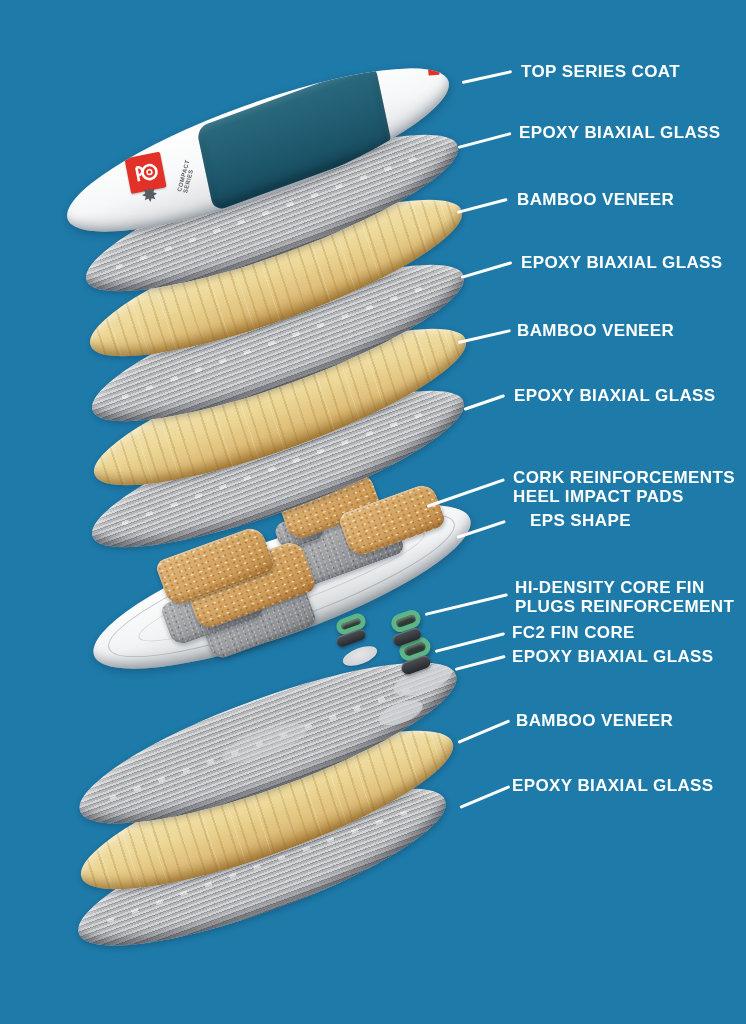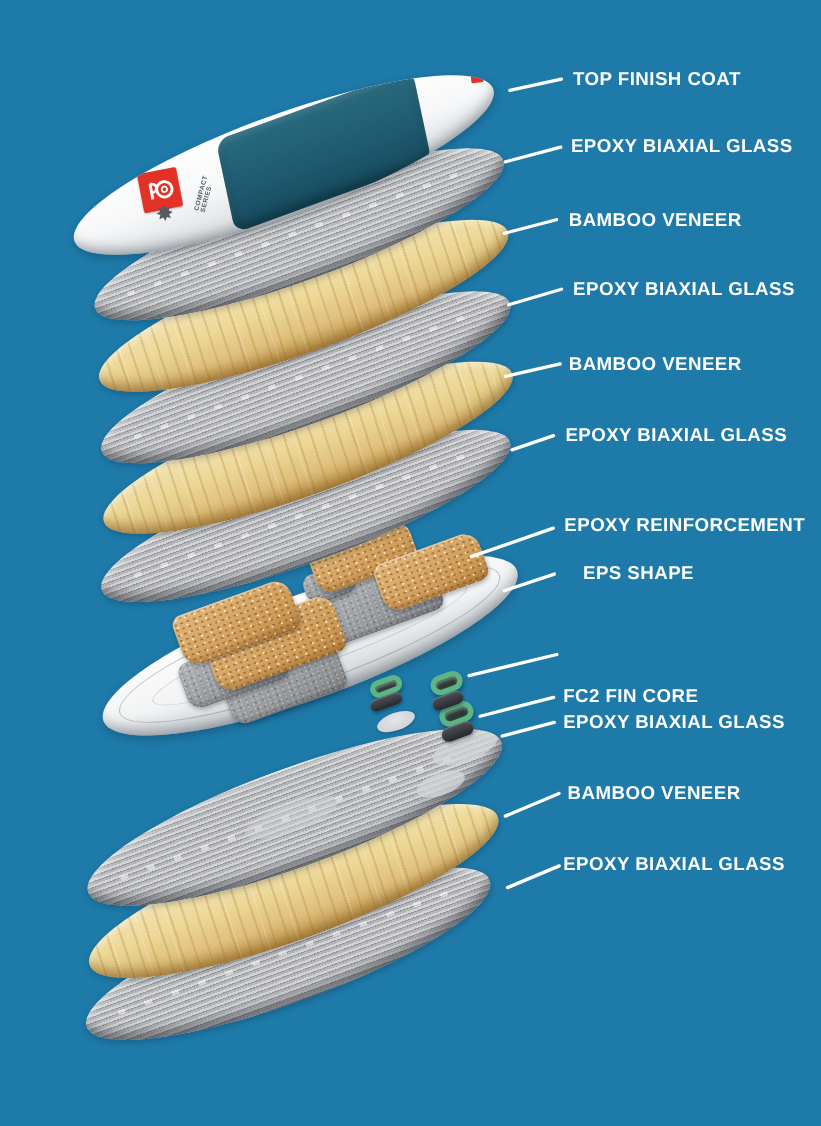--- a/index.html
+++ b/index.html
@@ -213,43 +213,48 @@
   <div class="lead" style="left:464px;top:408px;width:43px;transform:rotate(-19deg);"></div>
   <div class="lead" style="left:427px;top:505px;width:82px;transform:rotate(-19.1deg);"></div>
   <div class="lead" style="left:457px;top:536px;width:51px;transform:rotate(-18.4deg);"></div>
   <div class="lead" style="left:425px;top:613px;width:85px;transform:rotate(-13.5deg);"></div>
   <div class="lead" style="left:435px;top:650px;width:72px;transform:rotate(-14.4deg);"></div>
   <div class="lead" style="left:455px;top:668px;width:52px;transform:rotate(-14.6deg);"></div>
   <div class="lead" style="left:458px;top:741px;width:56px;transform:rotate(-22.9deg);"></div>
   <div class="lead" style="left:460px;top:806px;width:54px;transform:rotate(-22.8deg);"></div>
 
   <div class="callout" style="left:521px;top:62px;">
-    <div>TOP FINISH COAT</div>
+    <div>TOP SERIES COAT</div>
   </div>
   <div class="callout" style="left:519px;top:123px;">
     <div>EPOXY BIAXIAL GLASS</div>
   </div>
   <div class="callout" style="left:517px;top:190px;">
     <div>BAMBOO VENEER</div>
   </div>
   <div class="callout" style="left:521px;top:253px;">
     <div>EPOXY BIAXIAL GLASS</div>
   </div>
   <div class="callout" style="left:517px;top:321px;">
     <div>BAMBOO VENEER</div>
   </div>
   <div class="callout" style="left:514px;top:386px;">
     <div>EPOXY BIAXIAL GLASS</div>
   </div>
   <div class="callout" style="left:513px;top:468px;">
-    <div>EPOXY REINFORCEMENT</div>
+    <div>CORK REINFORCEMENTS</div>
+    <div>HEEL IMPACT PADS</div>
   </div>
   <div class="callout" style="left:530px;top:511px;">
     <div>EPS SHAPE</div>
   </div>
+  <div class="callout" style="left:515px;top:578px;">
+    <div>HI-DENSITY CORE FIN</div>
+    <div>PLUGS REINFORCEMENT</div>
+  </div>
   <div class="callout" style="left:512px;top:623px;">
     <div>FC2 FIN CORE</div>
   </div>
   <div class="callout" style="left:512px;top:647px;">
     <div>EPOXY BIAXIAL GLASS</div>
   </div>
   <div class="callout" style="left:516px;top:711px;">
     <div>BAMBOO VENEER</div>
   </div>
   <div class="callout" style="left:512px;top:776px;">

